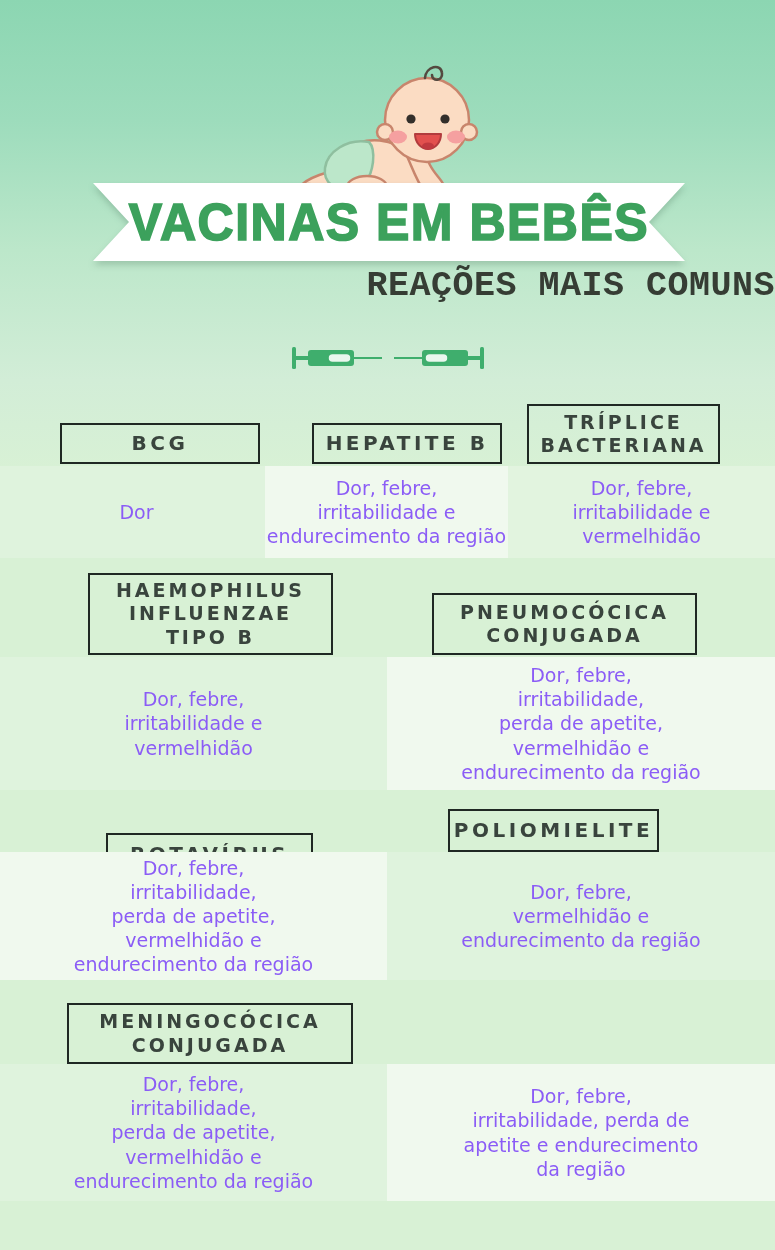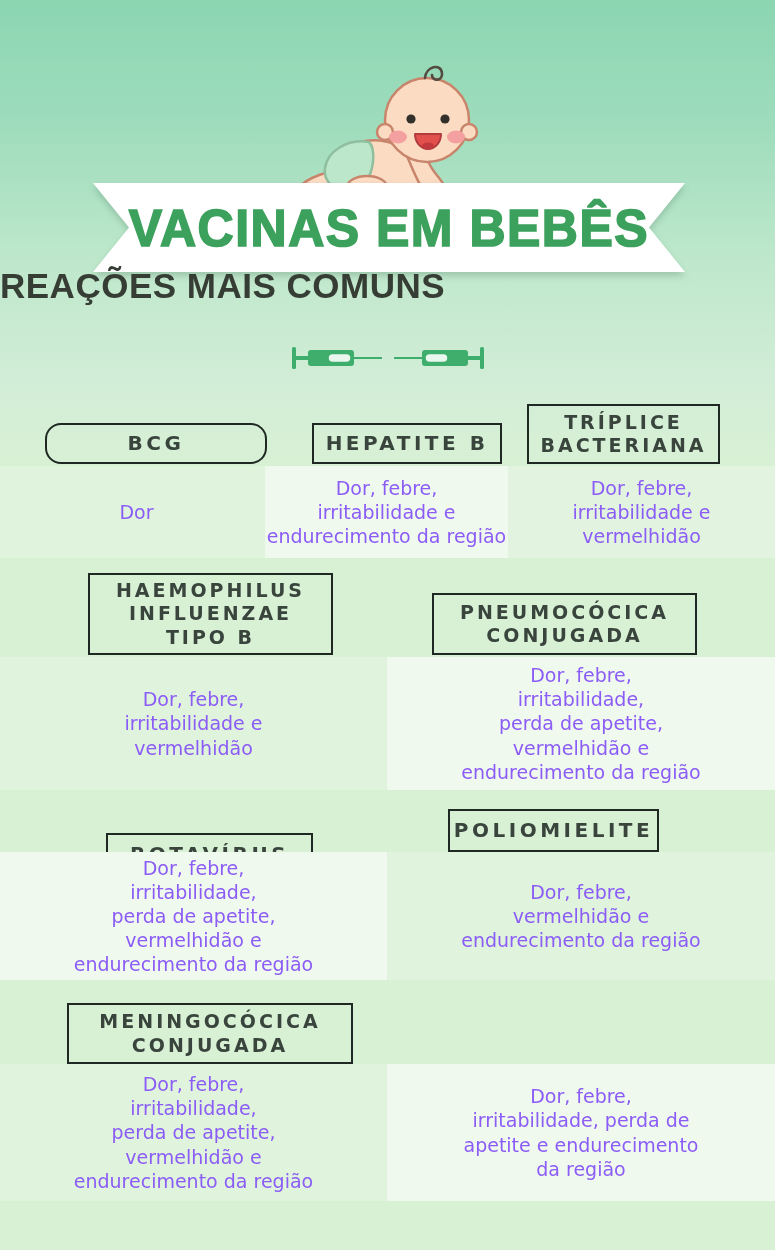--- a/index.html
+++ b/index.html
@@ -21,37 +21,37 @@
   
   .site-url{
     top:26px;left:0;width:100%;
     text-align:center;
     font-size:17px;color:#383f3a;letter-spacing:.4px;
   }
   .site-url b{font-weight:bold;}
   
   .baby{left:275px;top:58px;width:230px;height:150px;}
   
-  .ribbon-wrap{left:93px;top:183px;width:592px;height:89px;
+  .ribbon-wrap{left:93px;top:183px;width:592px;height:78px;
     filter:drop-shadow(0 4px 3px rgba(70,110,85,.28));}
   .ribbon{
     width:100%;height:100%;
     background:#ffffff;
     clip-path:polygon(0 0,100% 0,calc(100% - 36px) 50%,100% 100%,0 100%,36px 50%);
     display:flex;align-items:center;justify-content:center;
   }
   .main-title{
     font-family:"Liberation Sans",sans-serif;
     font-weight:bold;font-size:50px;letter-spacing:1.5px;
     color:#3ca15c;-webkit-text-stroke:1.6px #3ca15c;
     white-space:nowrap;transform:scaleY(1.04);
   }
   .subtitle{
-    top:266px;left:0;width:100%;text-align:left;
-    font-family:Liberation Sans, sans-serif;
+    top:266px;left:0;width:100%;text-align:right;
+    font-family:Liberation Mono, monospace;
     font-weight:bold;font-size:35px;letter-spacing:.5px;
     color:#363d34;
   }
   
   .syringes{left:292px;top:343px;width:192px;height:30px;}
   
   .vax-box{
     border:2px solid #1f2823;
     display:flex;align-items:center;justify-content:center;
     text-align:center;
@@ -64,21 +64,21 @@
   .vax-cell{
     display:flex;align-items:center;justify-content:center;
     text-align:center;
     font-size:19px;color:#8b5cf6;line-height:1.27;
     white-space:pre-line;box-sizing:border-box;
   }
   .bg-green{background:#dff3dd;}
   .bg-green2{background:#e2f4df;}
   .bg-white{background:#f0f9ee;}
   
-  #box-bcg  {left:45px; top:423px;width:222px;height:41px;border-radius:16px;}
+  #box-bcg  {left:60px; top:423px;width:200px;height:41px;}
   #box-hep  {left:293px;top:423px;width:190px;height:41px;margin-left:19px;}
   #box-tri  {left:527px;top:404px;width:193px;height:60px;}
   #cell-bcg {left:0;    top:466px;width:265px;height:92px;padding-left:8px;}
   #cell-hep {left:265px;top:466px;width:243px;height:92px;}
   #cell-tri {left:508px;top:466px;width:267px;height:92px;}
 
   #box-hae  {left:88px; top:573px;width:245px;height:82px;}
   #box-pne  {left:432px;top:593px;width:265px;height:62px;}
   #cell-hae {left:0;    top:657px;width:387px;height:133px;}
   #cell-pne {left:387px;top:657px;width:388px;height:133px;}

